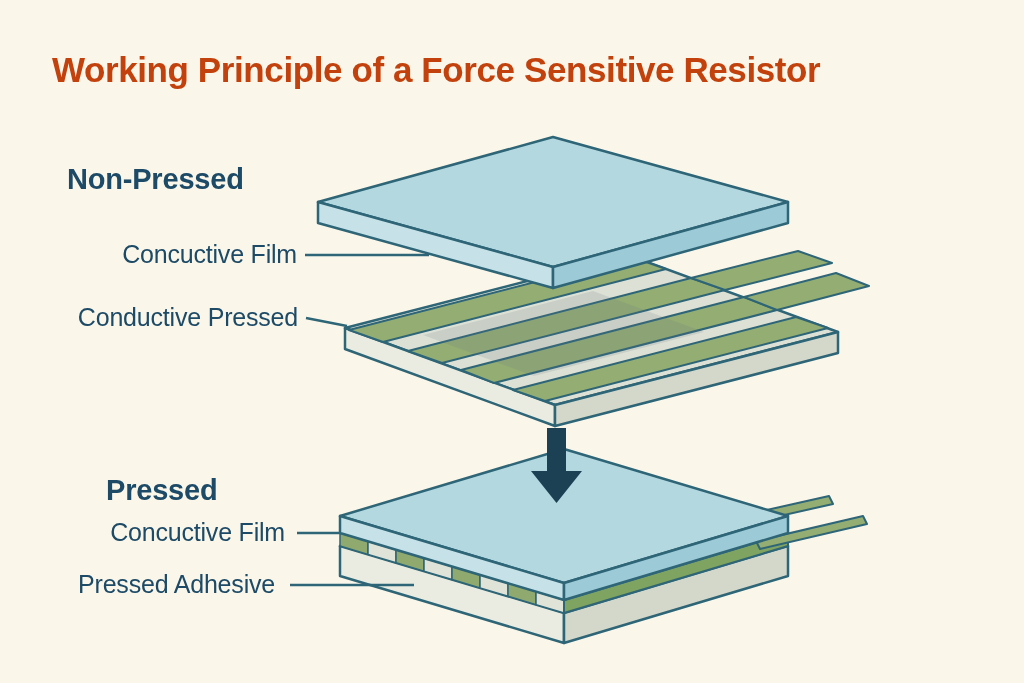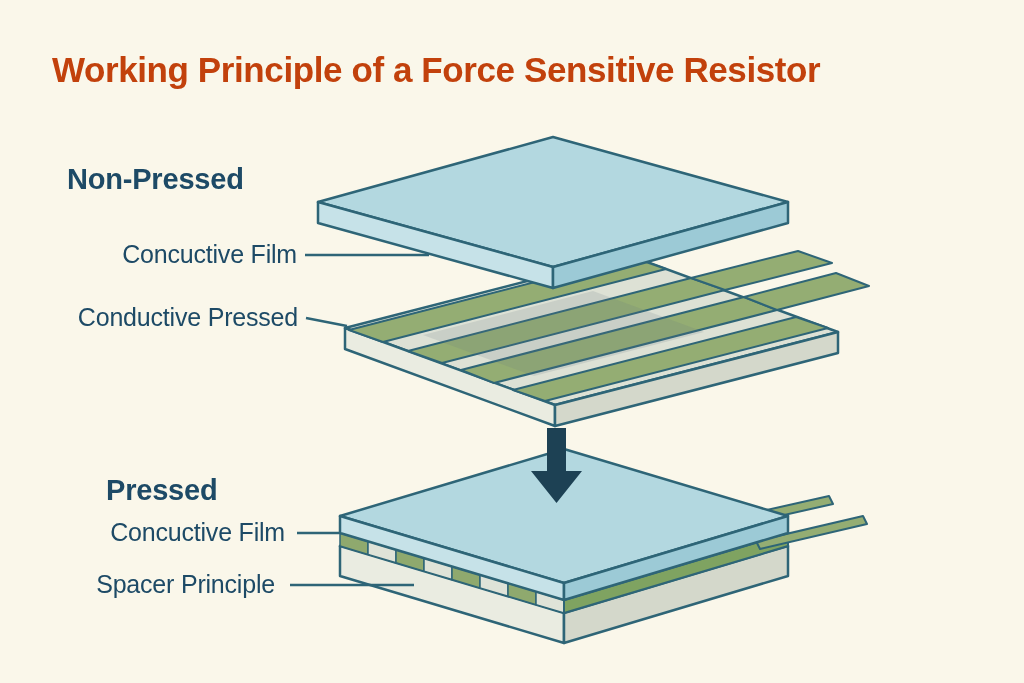--- a/index.html
+++ b/index.html
@@ -106,14 +106,14 @@
   <div class="section-heading heading-nonpressed">Non-Pressed</div>
 
   <div class="layer-label label-np-film">Concuctive Film</div>
 
   <div class="layer-label label-np-traces">Conductive Pressed</div>
 
   <div class="section-heading heading-pressed">Pressed</div>
 
   <div class="layer-label label-p-film">Concuctive Film</div>
 
-  <div class="layer-label label-p-spacer">Spacer Principle</div>
+  <div class="layer-label label-p-spacer">Pressed Adhesive</div>
 </div>
 
 </body></html>

